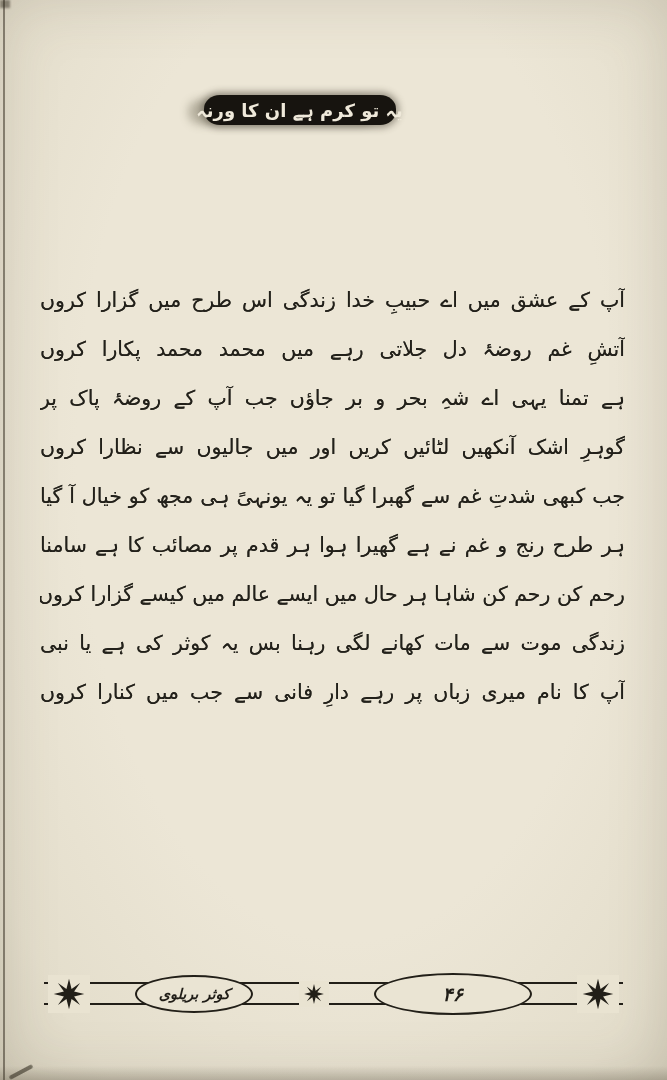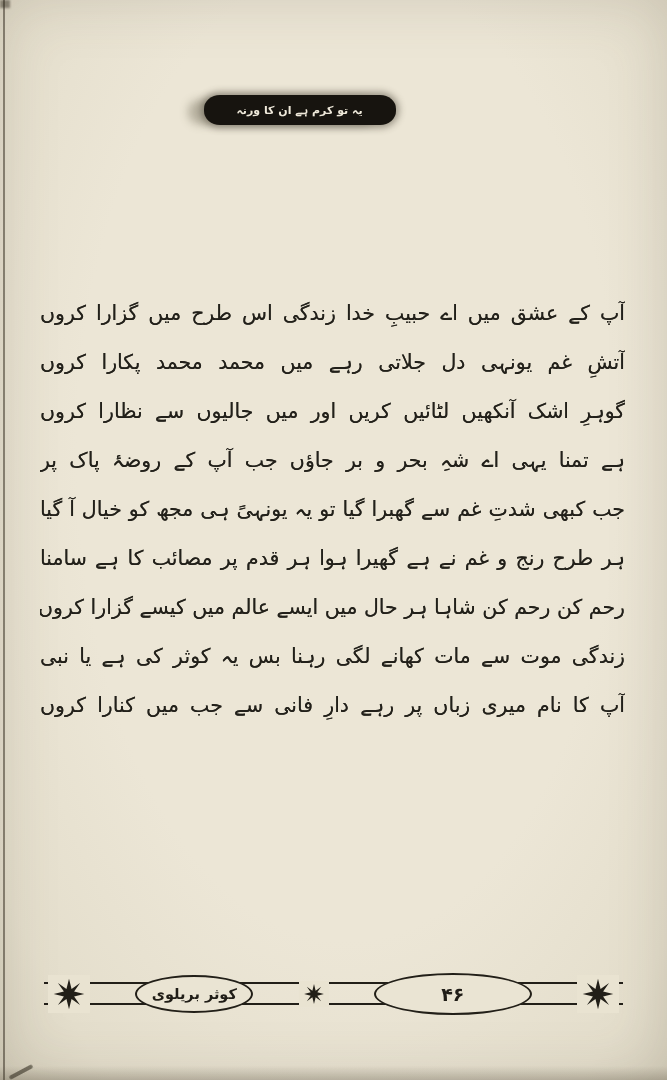--- a/index.html
+++ b/index.html
@@ -49,30 +49,30 @@
     left: calc(50% - 130px);
     width: 192px;
     height: 30px;
     background: #17140f;
     border-radius: 16px / 14px;
     display: flex;
     align-items: center;
     justify-content: center;
     box-shadow: 0 0 7px 3px rgba(60, 54, 40, 0.45), -18px 2px 8px -2px rgba(90,82,62,0.35);
     color: #efe9da;
-    font-size: 11px;
+    font-size: 18px;
     font-weight: bold;
     letter-spacing: 0.5px;
     white-space: nowrap;
   }
 
   
   .poem {
     position: absolute;
-    top: 289px;
+    top: 276px;
     right: 42px;
     left: 40px;
     direction: rtl;
   }
   .poem-line {
     height: 49px;
     line-height: 49px;
     font-size: 20.5px;
     white-space: nowrap;
     text-align: justify;
@@ -84,20 +84,21 @@
   }
 
   
   .footer {
     position: absolute;
     direction: ltr;
     left: 30px;
     right: 30px;
     top: 964px;
     height: 60px;
+    font-style: italic;
   }
   .footer .rule {
     position: absolute;
     left: 14px;
     right: 14px;
     height: 2px;
     background: #221f18;
     z-index: 0;
   }
   .rule-top { top: 18px; }
@@ -147,23 +148,23 @@
   <div class="edge-bottom"></div>
   <div class="smudge-bl"></div>
   <div class="smudge-tl"></div>
 
   <div class="header-banner">
     <span>یہ تو کرم ہے ان کا ورنہ</span>
   </div>
 
   <div class="poem">
     <div class="poem-line">آپ کے عشق میں اے حبیبِ خدا زندگی اس طرح میں گزارا کروں</div>
-    <div class="poem-line">آتشِ غم یونہی دل جلاتی رہے میں محمد محمد پکارا کروں</div>
+    <div class="poem-line">آتشِ غم روضۂ دل جلاتی رہے میں محمد محمد پکارا کروں</div>
+    <div class="poem-line">ہے تمنا یہی اے شہِ بحر و بر جاؤں جب آپ کے روضۂ پاک پر</div>
     <div class="poem-line">گوہرِ اشک آنکھیں لٹائیں کریں اور میں جالیوں سے نظارا کروں</div>
-    <div class="poem-line">ہے تمنا یہی اے شہِ بحر و بر جاؤں جب آپ کے روضۂ پاک پر</div>
     <div class="poem-line">جب کبھی شدتِ غم سے گھبرا گیا تو یہ یونہیً ہی مجھ کو خیال آ گیا</div>
     <div class="poem-line">ہر طرح رنج و غم نے ہے گھیرا ہوا ہر قدم پر مصائب کا ہے سامنا</div>
     <div class="poem-line">رحم کن رحم کن شاہا ہر حال میں ایسے عالم میں کیسے گزارا کروں</div>
     <div class="poem-line">زندگی موت سے مات کھانے لگی رہنا بس یہ کوثر کی ہے یا نبی</div>
     <div class="poem-line">آپ کا نام میری زباں پر رہے دارِ فانی سے جب میں کنارا کروں</div>
   </div>
 
   <div class="footer">
     <div class="rule rule-top"></div>
     <div class="rule rule-bottom"></div>

